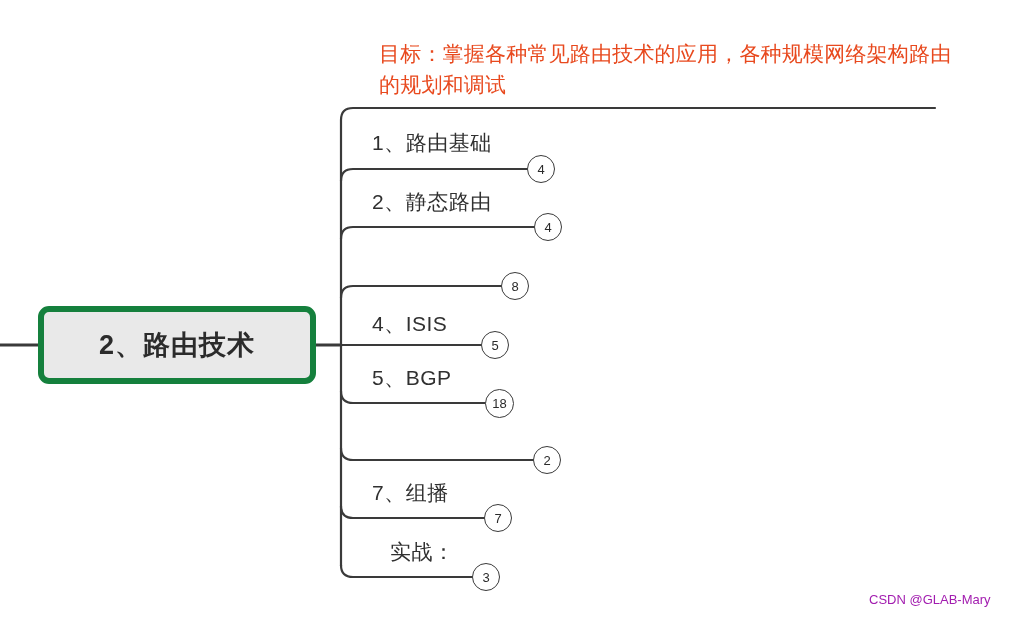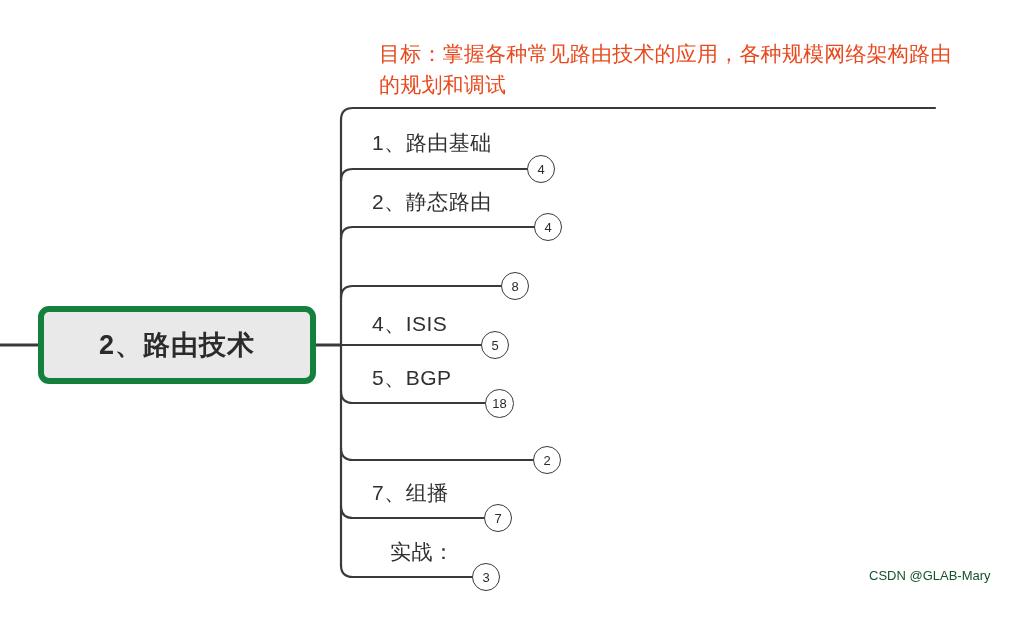--- a/index.html
+++ b/index.html
@@ -91,23 +91,23 @@
     justify-content: center;
     font-size: 13px;
     color: #2b2b2b;
     line-height: 1;
   }
 
   
   .watermark {
     position: absolute;
     left: 869px;
-    top: 568px;
+    top: 592px;
     font-size: 13px;
-    color: #14532d;
+    color: #a21caf;
     white-space: nowrap;
   }
 </style>
 </head>
 <body>
 
 <div id="canvas">
 
   <svg class="layer-svg" viewBox="0 0 1013 618" width="1013" height="618">
     <g fill="none" stroke="#3a3a3a" stroke-linecap="round" stroke-linejoin="round">

